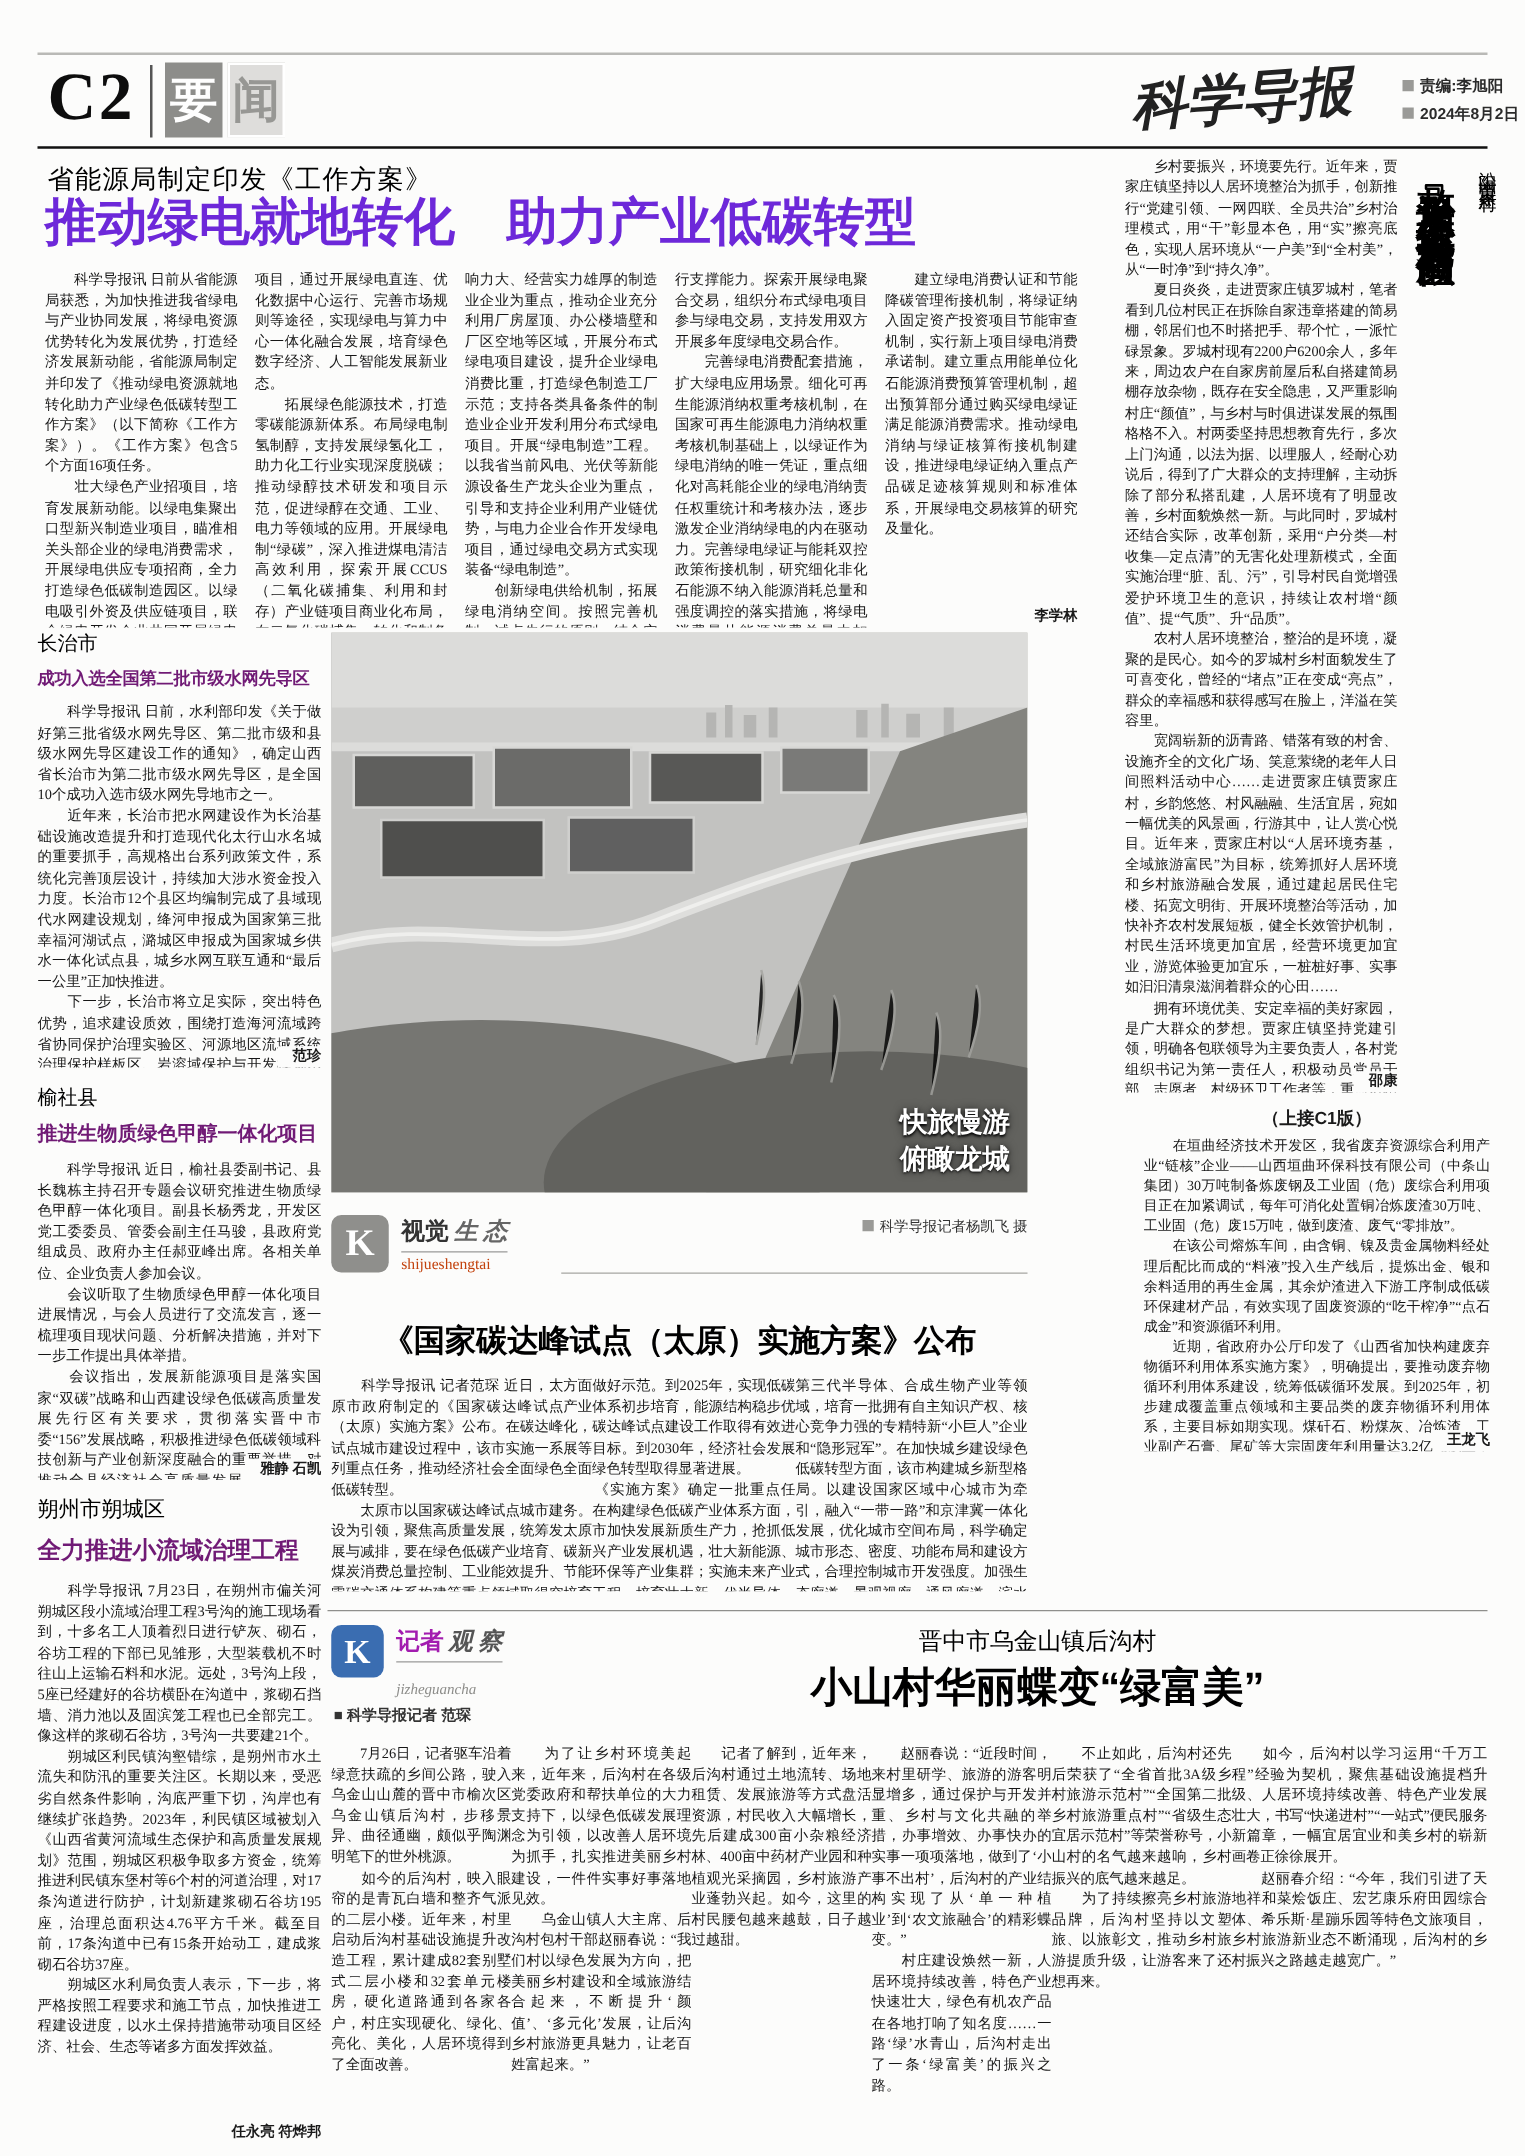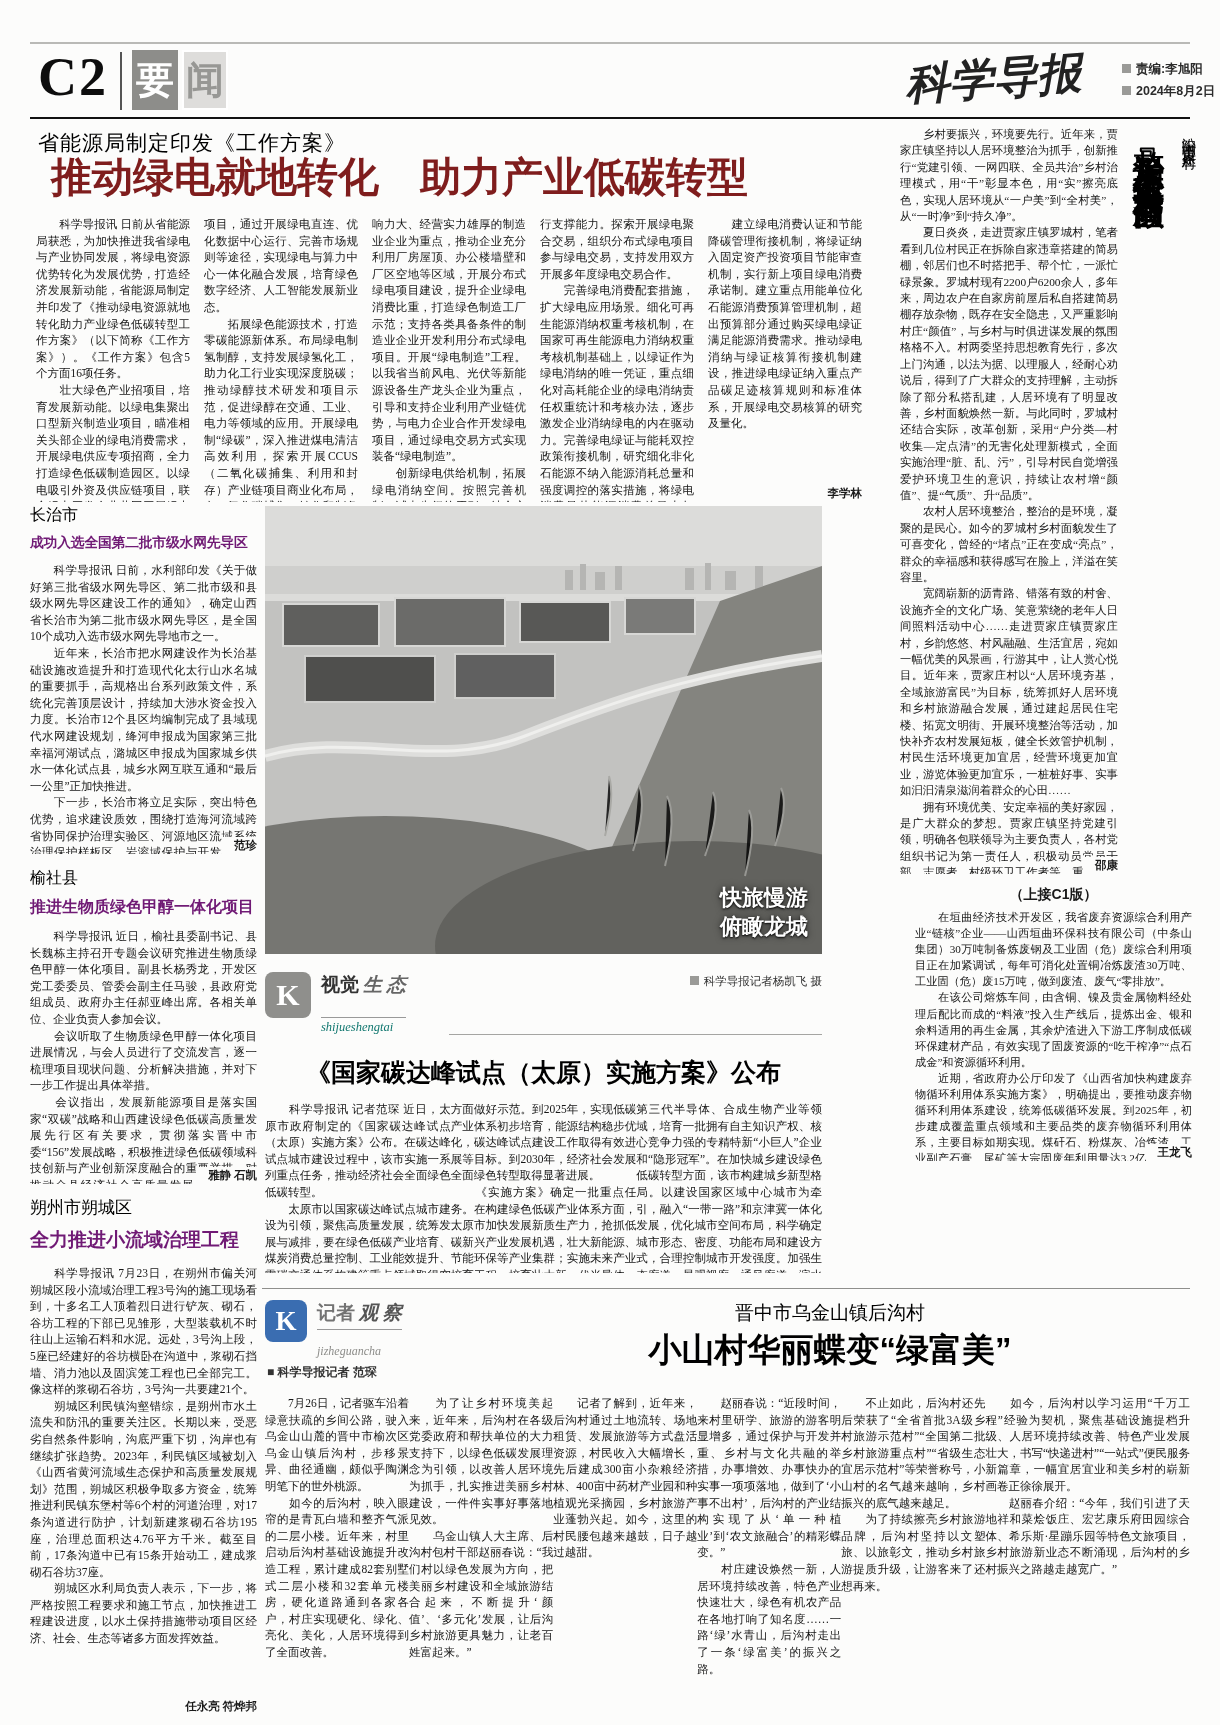--- a/index.html
+++ b/index.html
@@ -43,21 +43,21 @@
 
 <div class="abs sans" style="left:1122px;top:58px;font-size:12.5px;font-weight:bold;color:#2b2b2b;line-height:22px;white-space:nowrap;">
   <div><span class="credit-sq"></span><span>责编:李旭阳</span></div>
   <div><span class="credit-sq"></span><span>2024年8月2日</span>　</div>
 </div>
 
 <div class="abs hrule" style="left:30px;top:117px;width:1160px;"></div>
 
 <div class="abs sans" style="left:38px;top:129px;font-size:21px;color:#000;letter-spacing:1px;">省能源局制定印发《工作方案》</div>
 
-<div class="abs sans" style="left:36px;top:150px;width:800px;font-size:41px;font-weight:bold;color:#7f1d1d;white-space:nowrap;margin-left:15px;">推动绿电就地转化　助力产业低碳转型</div>
+<div class="abs sans" style="left:36px;top:150px;width:800px;font-size:41px;font-weight:bold;color:#6d28d9;white-space:nowrap;">推动绿电就地转化　助力产业低碳转型</div>
 
 <div class="abs body-wrap" style="left:36px;top:216px;width:826px;height:286px;">
   <div style="display:flex;gap:14px;height:100%;">
     <div class="col body-text">　　科学导报讯  日前从省能源局获悉，为加快推进我省绿电与产业协同发展，将绿电资源优势转化为发展优势，打造经济发展新动能，省能源局制定并印发了《推动绿电资源就地转化助力产业绿色低碳转型工作方案》（以下简称《工作方案》）。《工作方案》包含5个方面16项任务。
 　　壮大绿色产业招项目，培育发展新动能。以绿电集聚出口型新兴制造业项目，瞄准相关头部企业的绿电消费需求，开展绿电供应专项招商，全力打造绿色低碳制造园区。以绿电吸引外资及供应链项目，联合绿电开发企业共同开展绿电招商，以绿电直连或微电网等供应方式，吸引相关企业生产类项目来我省投资落地。以绿电吸引优质载能深加工项目，依托镁铝资源、绿电资源优势，以及未来新能源汽车零部件对镁铝材料的巨大需求，吸引国内镁铝加工头部企业和产能人才，推动镁铝产业围绕绿色转型延链、强链，打造绿色镁铝合金产业基地。以绿电培育绿色算力和人工智能</div>
     <div class="col body-text">项目，通过开展绿电直连、优化数据中心运行、完善市场规则等途径，实现绿电与算力中心一体化融合发展，培育绿色数字经济、人工智能发展新业态。
 　　拓展绿色能源技术，打造零碳能源新体系。布局绿电制氢制醇，支持发展绿氢化工，助力化工行业实现深度脱碳；推动绿醇技术研发和项目示范，促进绿醇在交通、工业、电力等领域的应用。开展绿电制“绿碳”，深入推进煤电清洁高效利用，探索开展CCUS（二氧化碳捕集、利用和封存）产业链项目商业化布局，在二氧化碳捕集、转化和制备为碳纳米管等新型碳材料的全过程使用绿电，让“绿碳”生产逐步规模化、产业化落地。
 　　推动“重点行业+绿电”，助力存量企业节能降碳。推动重点高载能行业绿色发展，建立高载能企业绿电直制消费机制，以影</div>
     <div class="col body-text">响力大、经营实力雄厚的制造业企业为重点，推动企业充分利用厂房屋顶、办公楼墙壁和厂区空地等区域，开展分布式绿电项目建设，提升企业绿电消费比重，打造绿色制造工厂示范；支持各类具备条件的制造业企业开发利用分布式绿电项目。开展“绿电制造”工程。以我省当前风电、光伏等新能源设备生产龙头企业为重点，引导和支持企业利用产业链优势，与电力企业合作开发绿电项目，通过绿电交易方式实现装备“绿电制造”。
 　　创新绿电供给机制，拓展绿电消纳空间。按照完善机制、试点先行的原则，结合实际探索开展绿电项目与用电项目通过电网企业建设专线直连的供电模式，结合新建用电项目推进与公网互联的风光储互补智能微电网项目试点建设。推进“源网荷储一体化”发展，提升绿电自用消纳水平和系统运</div>
@@ -146,21 +146,21 @@
 </div>
 
 <div class="abs" style="left:265px;top:972px;width:557px;display:flex;gap:24px;">
   <div style="display:flex;gap:10px;width:160px;flex:none;align-items:flex-start;">
     <div class="logo-box" style="width:46px;height:46px;background:#8f8f8c;font-size:30px;">K</div>
     <div>
       <div style="white-space:nowrap;text-align:right;">
         <span class="sans" style="font-size:19px;font-weight:bold;color:#333;">视觉</span>
         <span class="serif" style="font-size:19px;font-weight:bold;font-style:italic;color:#666;">生 态</span>
       </div>
-      <div style="border-top:1px solid #999;margin-top:19px;padding-top:2px;font-style:italic;color:#0f766e;font-size:12.5px;">shijueshengtai</div>
+      <div style="border-top:1px solid #999;margin-top:3px;padding-top:2px;color:#c2410c;font-size:12.5px;">shijueshengtai</div>
     </div>
   </div>
   <div style="flex:1;border-bottom:1px solid #a5a5a2;padding-bottom:4px;">
     <span class="sans" style="font-size:11.5px;color:#333;float:right;margin-top:2px;">
       <span class="credit-sq"></span><span>科学导报记者杨凯飞  摄</span>
     </span>
   </div>
 </div>
 
 <div class="abs" style="left:265px;top:1056px;width:557px;">
@@ -199,21 +199,21 @@
   </div>
 </div>
 
 <div class="abs" style="left:262px;top:1288px;width:928px;height:1px;background:#8f8f8c;"></div>
 
 <div class="abs" style="left:265px;top:1300px;width:925px;height:415px;">
   <div style="display:flex;gap:10px;width:190px;align-items:flex-start;">
     <div class="logo-box" style="width:42px;height:42px;background:#3a6db1;font-size:27px;">K</div>
     <div>
       <div style="white-space:nowrap;">
-        <span class="sans" style="font-size:19px;font-weight:bold;color:#737373;">记者</span>
+        <span class="sans" style="font-size:19px;font-weight:bold;color:#a21caf;">记者</span>
         <span class="serif" style="font-size:19px;font-weight:bold;font-style:italic;color:#555;">观 察</span>
       </div>
       <div style="border-top:1px solid #999;margin-top:3px;padding-top:14px;font-style:italic;color:#8c8c89;font-size:12px;">jizheguancha</div>
     </div>
   </div>
 
   <div class="abs sans" style="left:330px;top:0px;width:470px;text-align:center;font-size:19px;color:#000;">晋中市乌金山镇后沟村</div>
   <div class="abs sans" style="left:300px;top:28px;width:530px;text-align:center;font-size:33px;font-weight:bold;color:#000;white-space:nowrap;">小山村华丽蝶变“绿富美”</div>
 
   <div class="abs sans" style="left:2px;top:64px;font-size:12px;font-weight:bold;color:#333;">■ 科学导报记者  范琛</div>

